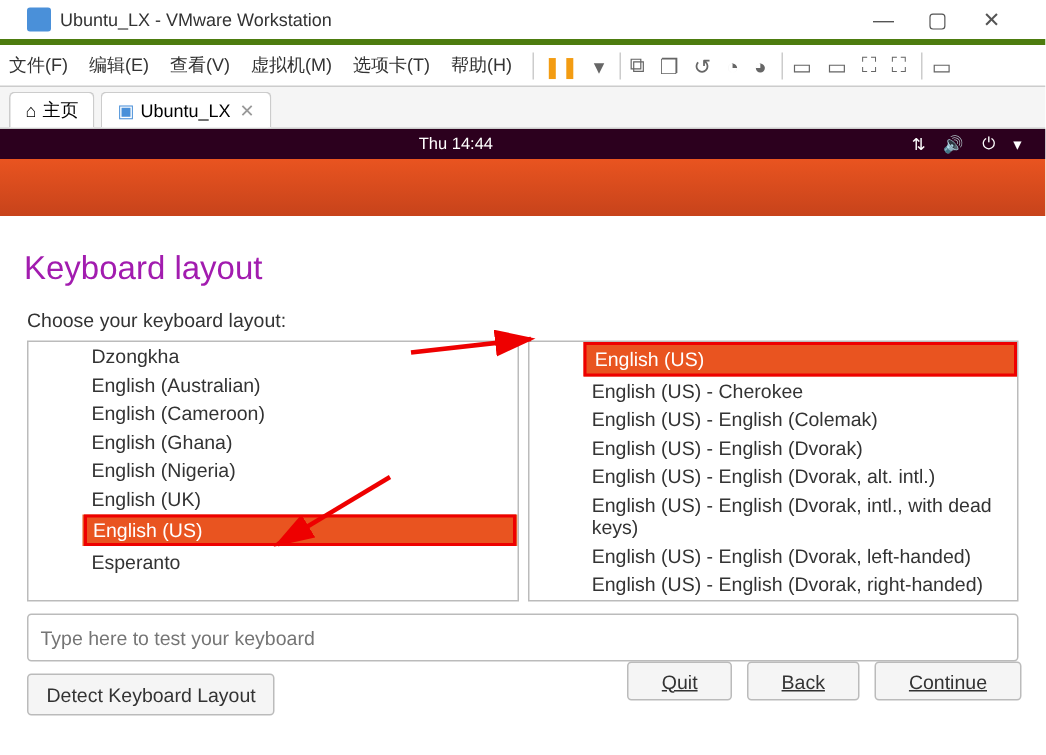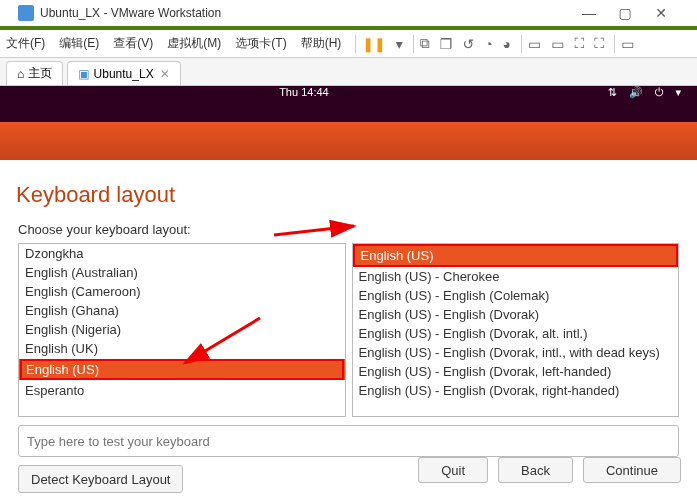--- a/index.html
+++ b/index.html
@@ -19,39 +19,39 @@
   .vm-menu .orange { color: #f39c12; }
   
   
   .vm-tabs { height: 28px; display: flex; align-items: flex-end; padding: 0 6px; border-bottom: 1px solid #ccc; background: #f5f5f5; }
   .vm-tab { display: flex; align-items: center; height: 24px; padding: 0 10px; font-size: 12px; border: 1px solid #ccc; border-bottom: none; background: #fff; margin-right: 4px; border-radius: 4px 4px 0 0; }
   .vm-tab .ticon { margin-right: 4px; font-size: 12px; }
   .vm-tab .close { margin-left: 6px; color: #999; }
   
   
   .ubuntu { position: relative; background: #fff; }
-  .ubu-topbar { height: 36px; background: #2c001e; color: #fff; display: flex; font-size: 11px; }
+  .ubu-topbar { height: 20px; background: #2c001e; color: #fff; display: flex; align-items: center; font-size: 11px; }
   .ubu-topbar .center { flex: 1; text-align: center; }
   .ubu-topbar .right { display: flex; gap: 12px; padding-right: 16px; }
   .ubu-orange { height: 38px; background: linear-gradient(#e95420,#c7431b); }
-  .ubu-header { padding: 22px 16px 14px 16px; font-size: 22px; font-weight: 300; color: #c2410c; }
+  .ubu-header { padding: 22px 16px 14px 16px; font-size: 22px; font-weight: 300; color: #a21caf; }
   .ubu-body { padding: 0 18px; }
   .ubu-label { font-size: 13px; color: #333; margin-bottom: 6px; }
   .lists { display: flex; gap: 6px; }
   .listbox { flex: 1; border: 1px solid #bbb; height: 174px; overflow: hidden; background: #fff; font-size: 13px; }
-  .listbox .item { padding: 2px 6px; color: #333; }
+  .listbox .item { padding: 2px 6px; color: #333; margin-left: 36px; }
   .listbox .item.sel { background: #e95420; color: #fff; }
   .listbox .item.faded { color: #aaa; }
   .redbox { border: 2px solid #ee0000; }
   .leftlist .item.sel { padding: 0; }
   .leftlist .item.sel .inner { margin: 1px; border: 2px solid #ee0000; padding: 1px 4px; }
   .textin { margin-top: 8px; width: 100%; height: 32px; border: 1px solid #bbb; border-radius: 3px; padding: 0 8px; font-size: 13px; color: #999; }
   .detect { margin-top: 8px; height: 28px; padding: 0 12px; border: 1px solid #bbb; border-radius: 3px; background: #f5f5f5; font-size: 13px; color: #333; }
   .footer { position: absolute; bottom: 10px; right: 16px; display: flex; gap: 10px; }
-  .footer button { height: 26px; padding: 0 22px; border: 1px solid #bbb; border-radius: 3px; background: #f5f5f5; font-size: 13px; color: #333; }
+  .footer button { height: 26px; padding: 0 22px; border: 1px solid #bbb; border-radius: 3px; background: #f5f5f5; font-size: 13px; color: #333; text-decoration: underline; }
   
   
   .arrow { position: absolute; pointer-events: none; }
   .arrow svg { overflow: visible; }
 </style>
 </head>
 <body>
 
 <div class="vm-title">
   <div class="icon"></div>

